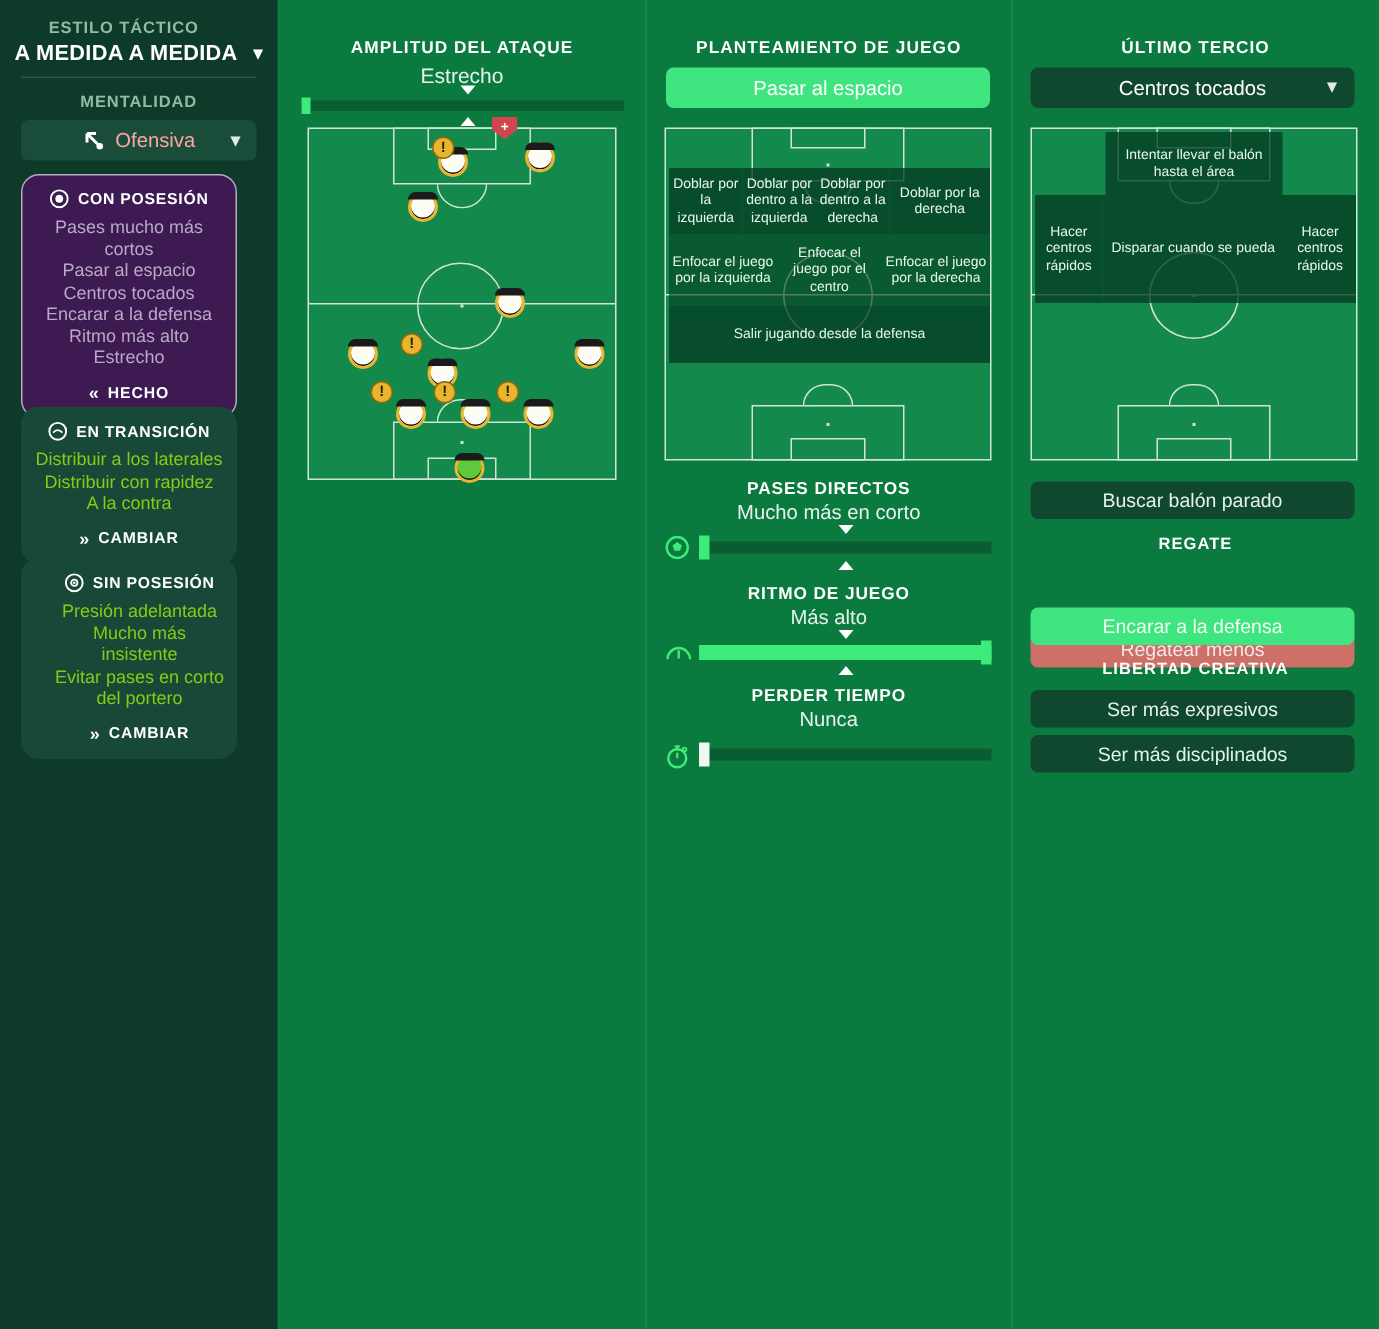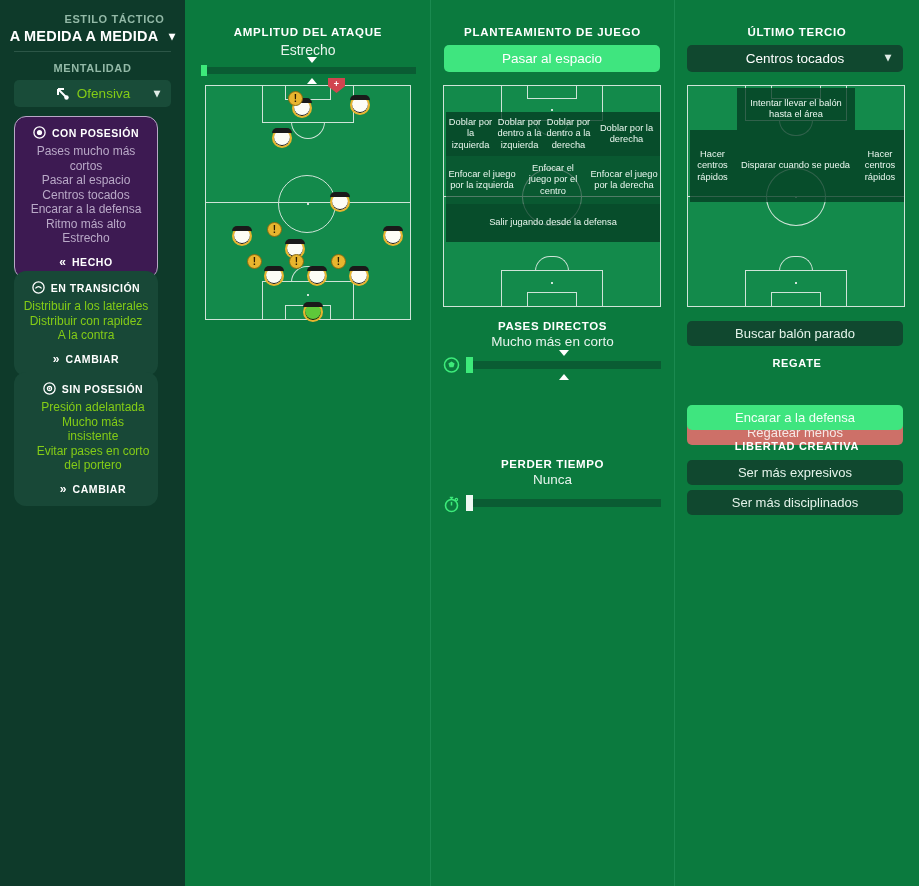--- a/index.html
+++ b/index.html
@@ -13,36 +13,36 @@
 
   
   #sidebar {
     position: absolute; left: 0; top: 0; width: 185px; height: 886px;
     background: #0e3a2a;
   }
   .side-label {
     text-align: center; color: #93b9a7; font-size: 11px; font-weight: bold;
     letter-spacing: .6px; text-transform: uppercase;
   }
-  #tactic-style-label { position: absolute; left:0; top: 13px; width: 165px; margin-left: 32px; }
+  #tactic-style-label { position: absolute; left:0; top: 13px; width: 165px; }
   #tactic-style-value {
     position: absolute; left: 0; top: 28px; width: 185px;
     text-align: center; color: #ffffff; font-size: 14.5px; font-weight: bold;
     letter-spacing: .2px;
   }
   #tactic-style-value .chev { display:inline-block; margin-left: 7px; font-size: 12px; font-weight:bold; vertical-align:1px;}
   #side-divider { position:absolute; left: 14px; top: 51px; width: 157px; height: 1px; background: #2c5647; }
 
   #mentality-label { position: absolute; left: 0; top: 62px; width: 185px; }
   #mentality-box {
     position: absolute; left: 14px; top: 80px; width: 157px; height: 27px;
     background: #194c39; border-radius: 5px;
     display: flex; align-items: center; justify-content: center; gap: 7px;
   }
-  #mentality-box .m-text { color:#84cc16; font-size: 13.5px; }
+  #mentality-box .m-text { color:#fca5a5; font-size: 13.5px; }
   #mentality-box .m-chev { position:absolute; right: 11px; top: 6px; color:#dfece6; font-size: 12px; font-weight: bold;}
 
   .card {
     position: absolute; left: 14px; width: 144px;
     background: #184837; border-radius: 12px; border: 1px solid transparent;
   }
   .card.possession {
     background: #3d1a52; border: 1px solid #b8a8c6;
   }
   .card-head {
@@ -381,20 +381,37 @@
             <polygon points="8.5,4.4 11.6,6.6 10.4,10.2 6.6,10.2 5.4,6.6" fill="#3dea7a"></polygon>
           </svg>
         </span>
         <div class="sg-track"></div>
         <div class="sg-knob-left"></div>
         <div class="sg-mk-top" style="left: 128px;"></div>
         <div class="sg-mk-bot" style="left: 128px;"></div>
       </div>
     </div>
 
+    <div class="slider-group" id="sg-tempo">
+      <div class="sg-title">RITMO DE JUEGO</div>
+      <div class="sg-sub">Más alto</div>
+      <div class="sg-row">
+        <span class="sg-icon">
+          <svg width="19" height="16" viewBox="0 0 19 16">
+            <path d="M2 12.5 A7.5 7.5 0 0 1 17 12.5" stroke="#3dea7a" stroke-width="1.6" fill="none"></path>
+            <path d="M9.5 12 L9.5 6.5" stroke="#3dea7a" stroke-width="1.6"></path>
+          </svg>
+        </span>
+        <div class="sg-track"></div>
+        <div class="sg-fillfull"></div>
+        <div class="sg-knob-right"></div>
+        <div class="sg-mk-top" style="left: 128px;"></div>
+        <div class="sg-mk-bot" style="left: 128px;"></div>
+      </div>
+    </div>
 
     <div class="slider-group" id="sg-timewaste">
       <div class="sg-title">PERDER TIEMPO</div>
       <div class="sg-sub">Nunca</div>
       <div class="sg-row">
         <span class="sg-icon">
           <svg width="18" height="18" viewBox="0 0 18 18">
             <circle cx="8.5" cy="10.5" r="6" stroke="#3dea7a" stroke-width="1.6" fill="none"></circle>
             <path d="M8.5 10.5 L8.5 6.8" stroke="#3dea7a" stroke-width="1.5"></path>
             <path d="M6.8 2.5 L10.2 2.5" stroke="#3dea7a" stroke-width="1.5"></path>

